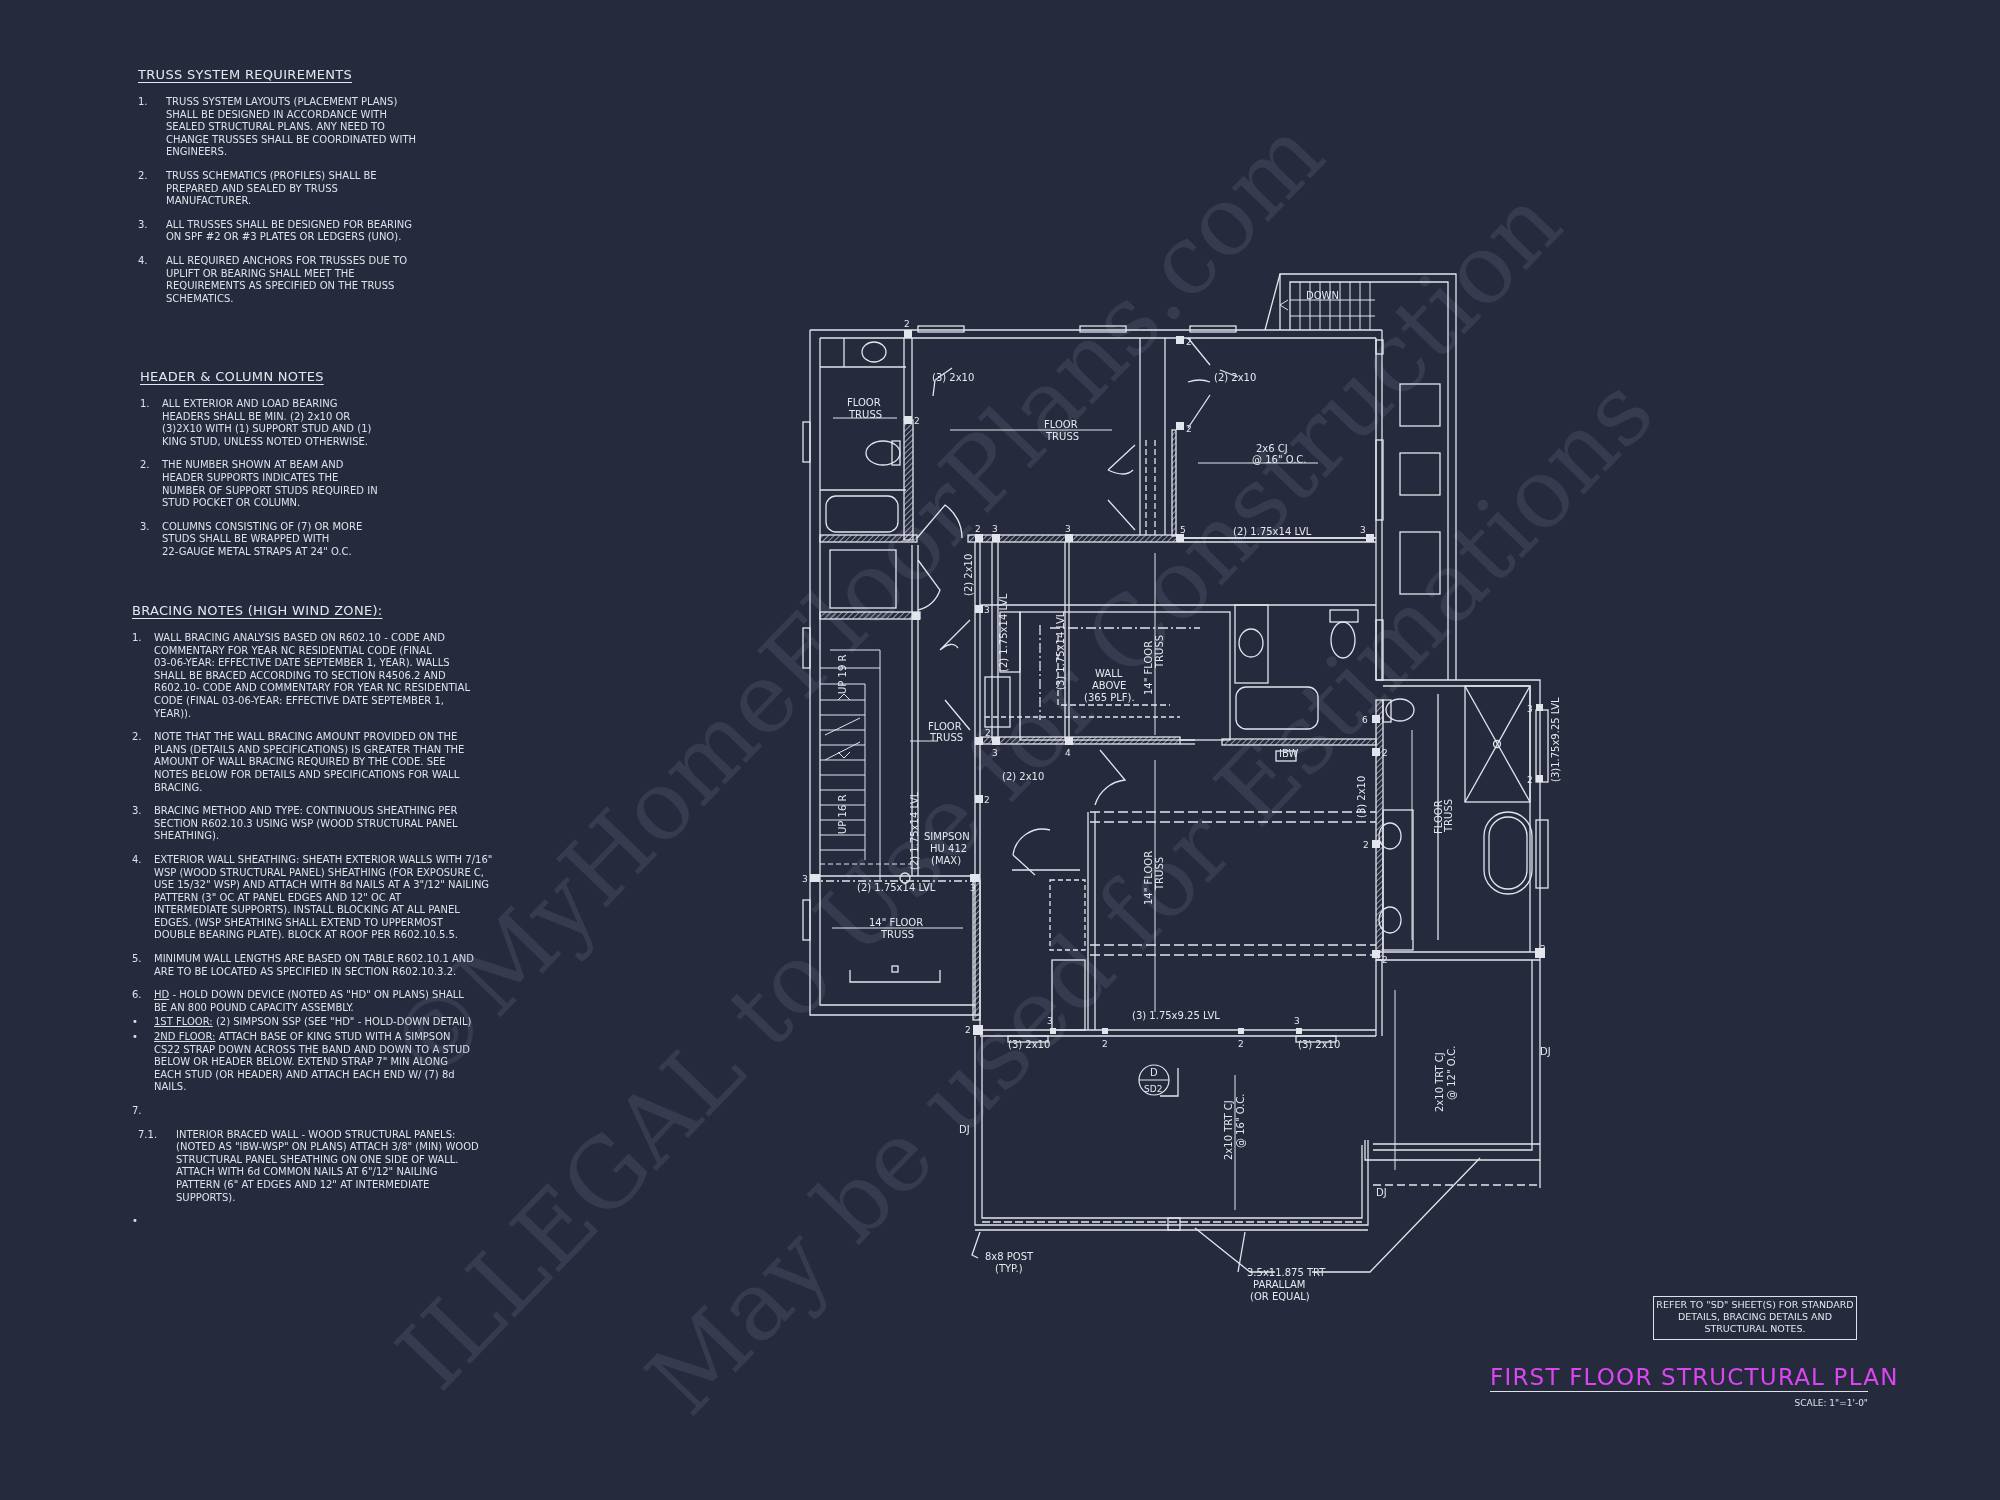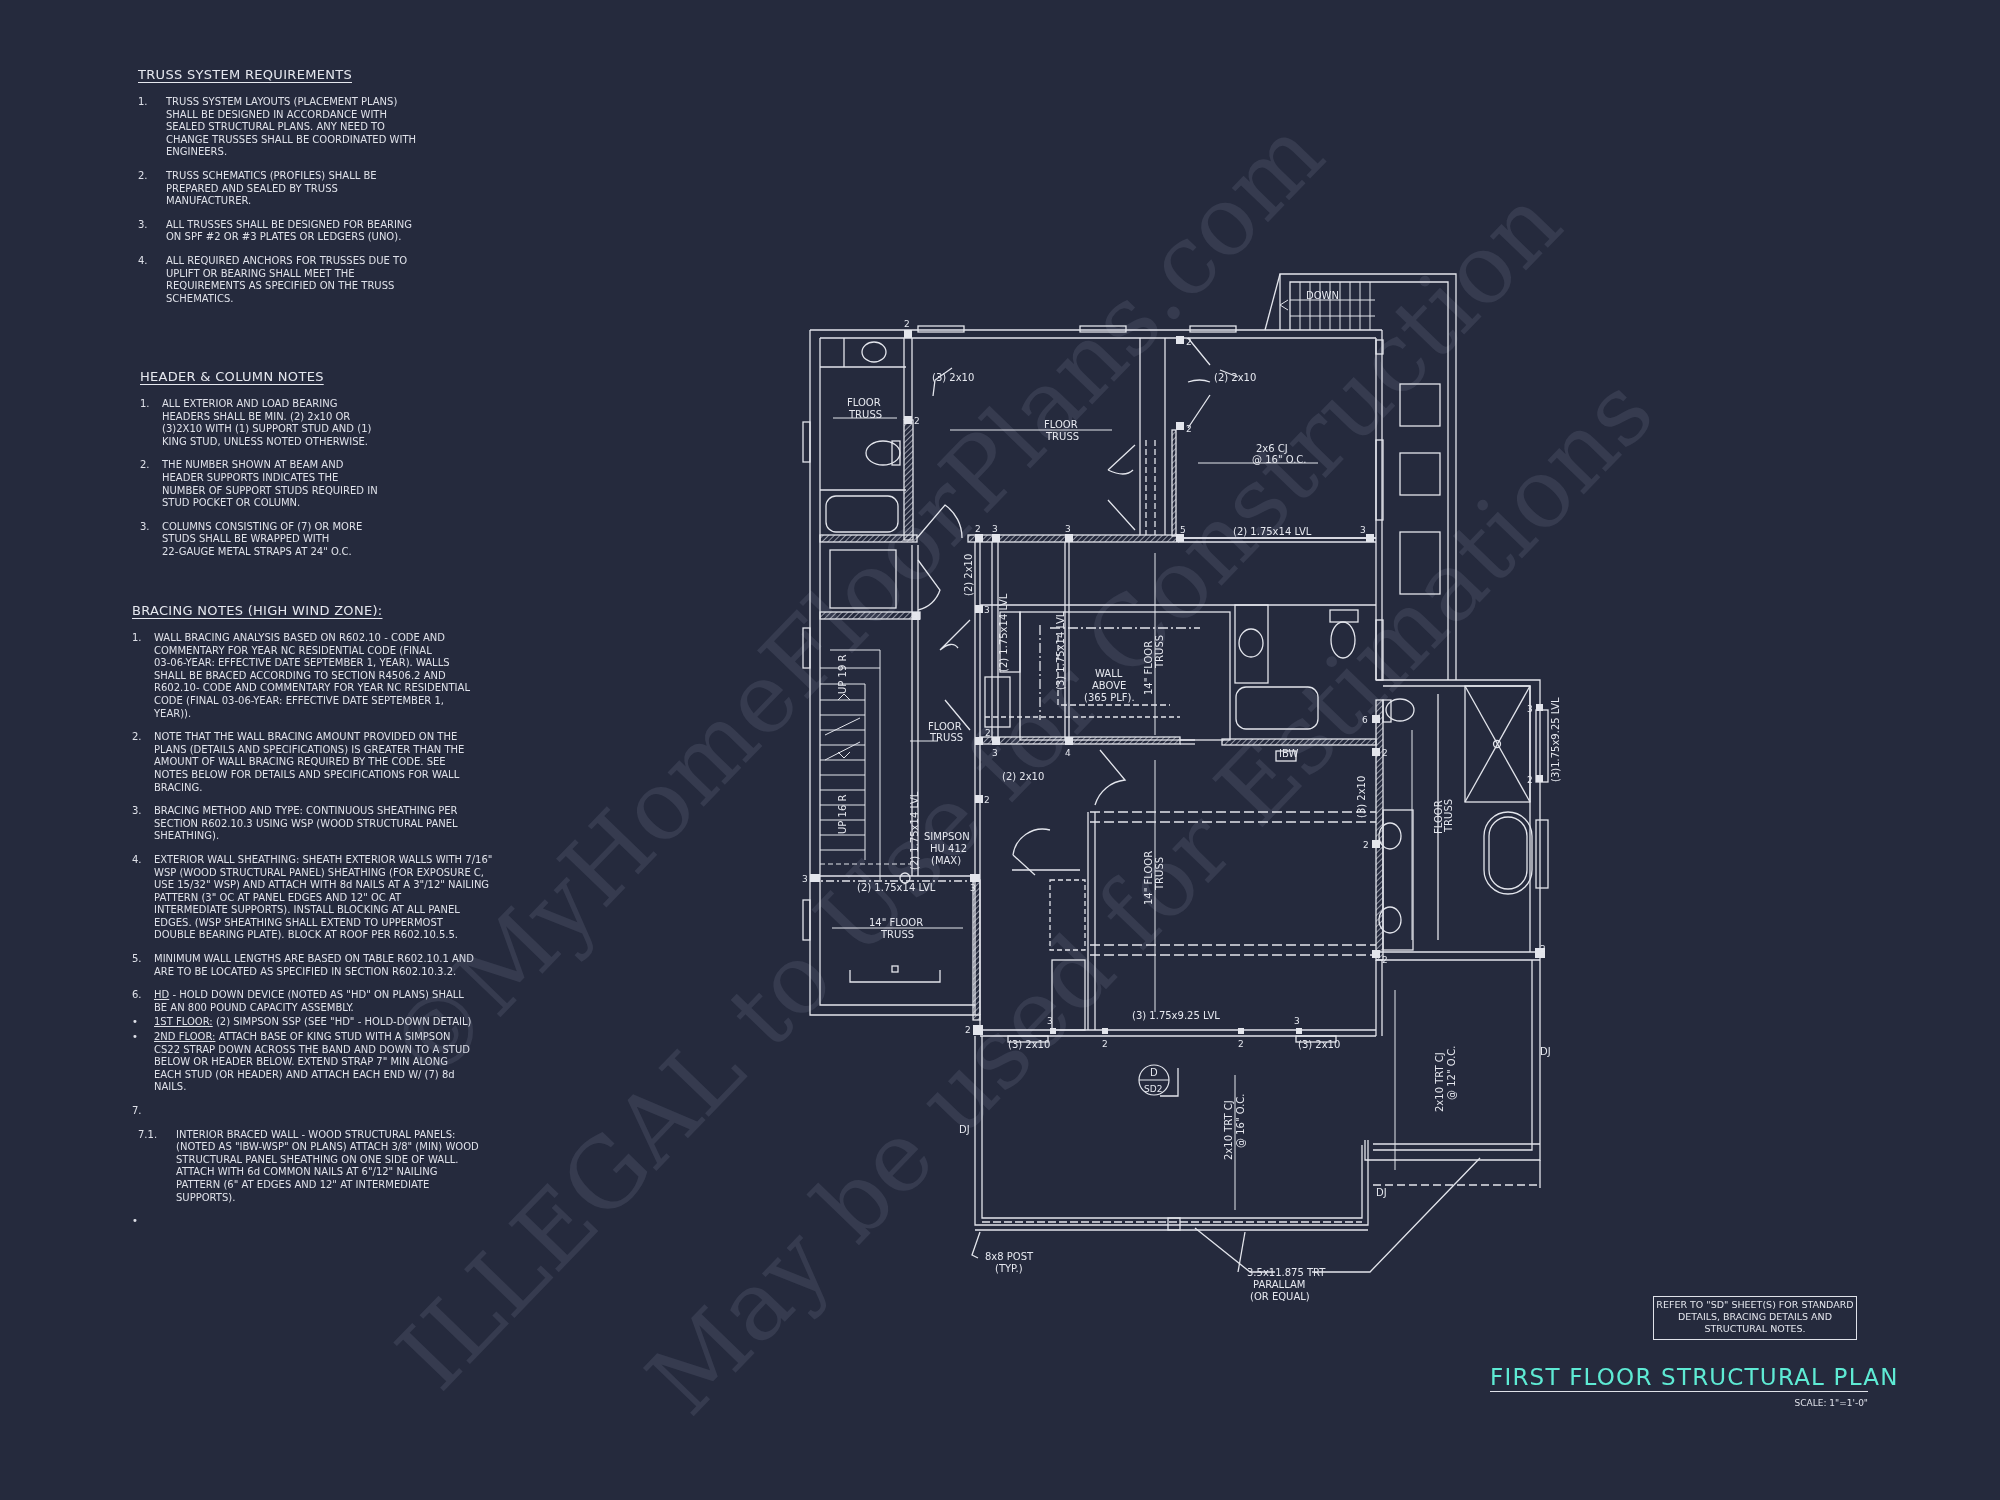--- a/index.html
+++ b/index.html
@@ -28,21 +28,21 @@
   .lbl { fill:#e6e8ef; font-family:"DejaVu Sans", sans-serif; font-size:10px; }
   .lbl-s { fill:#e6e8ef; font-family:"DejaVu Sans", sans-serif; font-size:9px; }
   .wm { fill:#8f95b0; fill-opacity:0.16; font-family:"DejaVu Serif", serif; font-size:96px; }
   .refbox {
     position:absolute; left:1653px; top:1296px; width:202px; height:40px;
     border:1.5px solid #dfe1e9; font-size:9.5px; line-height:12px;
     text-align:center; padding-top:2px; color:#e3e5ec;
   }
   .title-block { position:absolute; left:1490px; top:1364px; width:378px; }
   .sheet-title {
-    font-size:23px; letter-spacing:1.2px; color:#5eead4; white-space:nowrap;
+    font-size:23px; letter-spacing:1.2px; color:#d946ef; white-space:nowrap;
     border-bottom:1.5px solid #dfe1e9; padding-bottom:1px; text-align:center;
   }
   .scale { font-size:9px; text-align:right; margin-top:6px; color:#dfe1e9; }
 </style>
 </head>
 <body>
 
 <div class="notes">
 
   <div class="note-section" style="left:138px; top:55px;">

